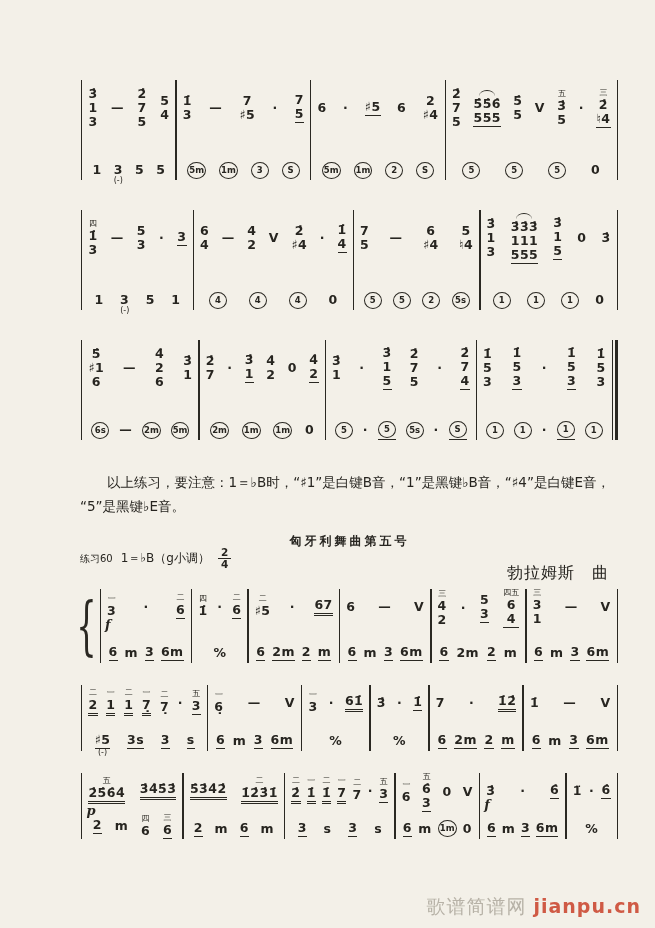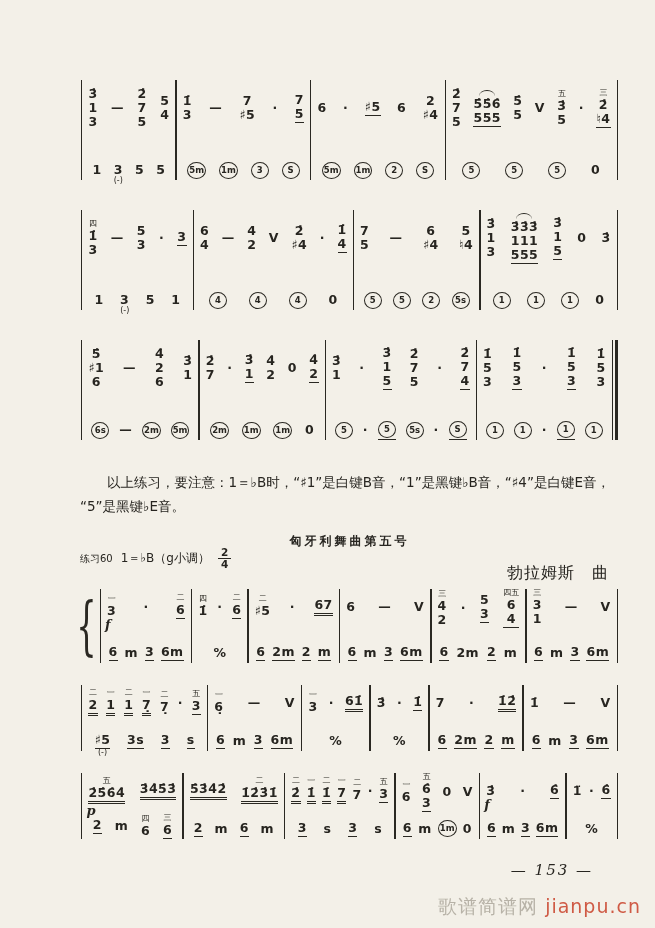--- a/index.html
+++ b/index.html
@@ -46,21 +46,21 @@
   .note .ln2{display:block;}
   .song-header{position:relative;height:52px;margin-bottom:4px;}
   .song-header .left{position:absolute;left:0;top:14px;font-size:12px;display:flex;align-items:center;gap:8px;}
   .song-header .ex-no{font-size:10px;}
   .song-header .title{position:absolute;left:0;right:0;top:0;text-align:center;font-size:12px;font-weight:700;letter-spacing:3px;}
   .song-header .composer{position:absolute;right:10px;top:30px;font-size:16px;letter-spacing:1px;}
   .ts{display:inline-flex;flex-direction:column;align-items:center;font-size:10.5px;font-weight:700;line-height:1.1;}
   .ts .tsn{border-bottom:1px solid #272520;padding:0 3px;}
   .pageno{text-align:right;padding-right:26px;margin-top:10px;font-family:"DejaVu Serif",serif;font-style:italic;font-size:15px;letter-spacing:2px;}
   .wm{position:absolute;bottom:8px;right:14px;font-size:19px;color:#b7b2a7;letter-spacing:1px;}
-  .wm .url{color:#cf5a45;font-weight:400;}
+  .wm .url{color:#cf5a45;font-weight:700;}
 </style>
 </head>
 <body>
 
 <div class="page">
 
   <div id="score-exercise" class="exercise">
       <div class="system">
         <div class="bar"></div>
         <div class="meas" style="flex-grow: 4;">
@@ -1666,20 +1666,19 @@
               <div class="stack">
                 <div class="nt">%</div>
               </div>
             </div>
           </div>
         </div>
         <div class="bar"></div>
       </div>
     </div>
 
-  <div class="pageno">— 153 —</div>
 
   <div class="wm">
     <span>歌谱简谱网</span>
     <span class="url">jianpu.cn</span>
   </div>
 
 </div>
 
 </body></html>

